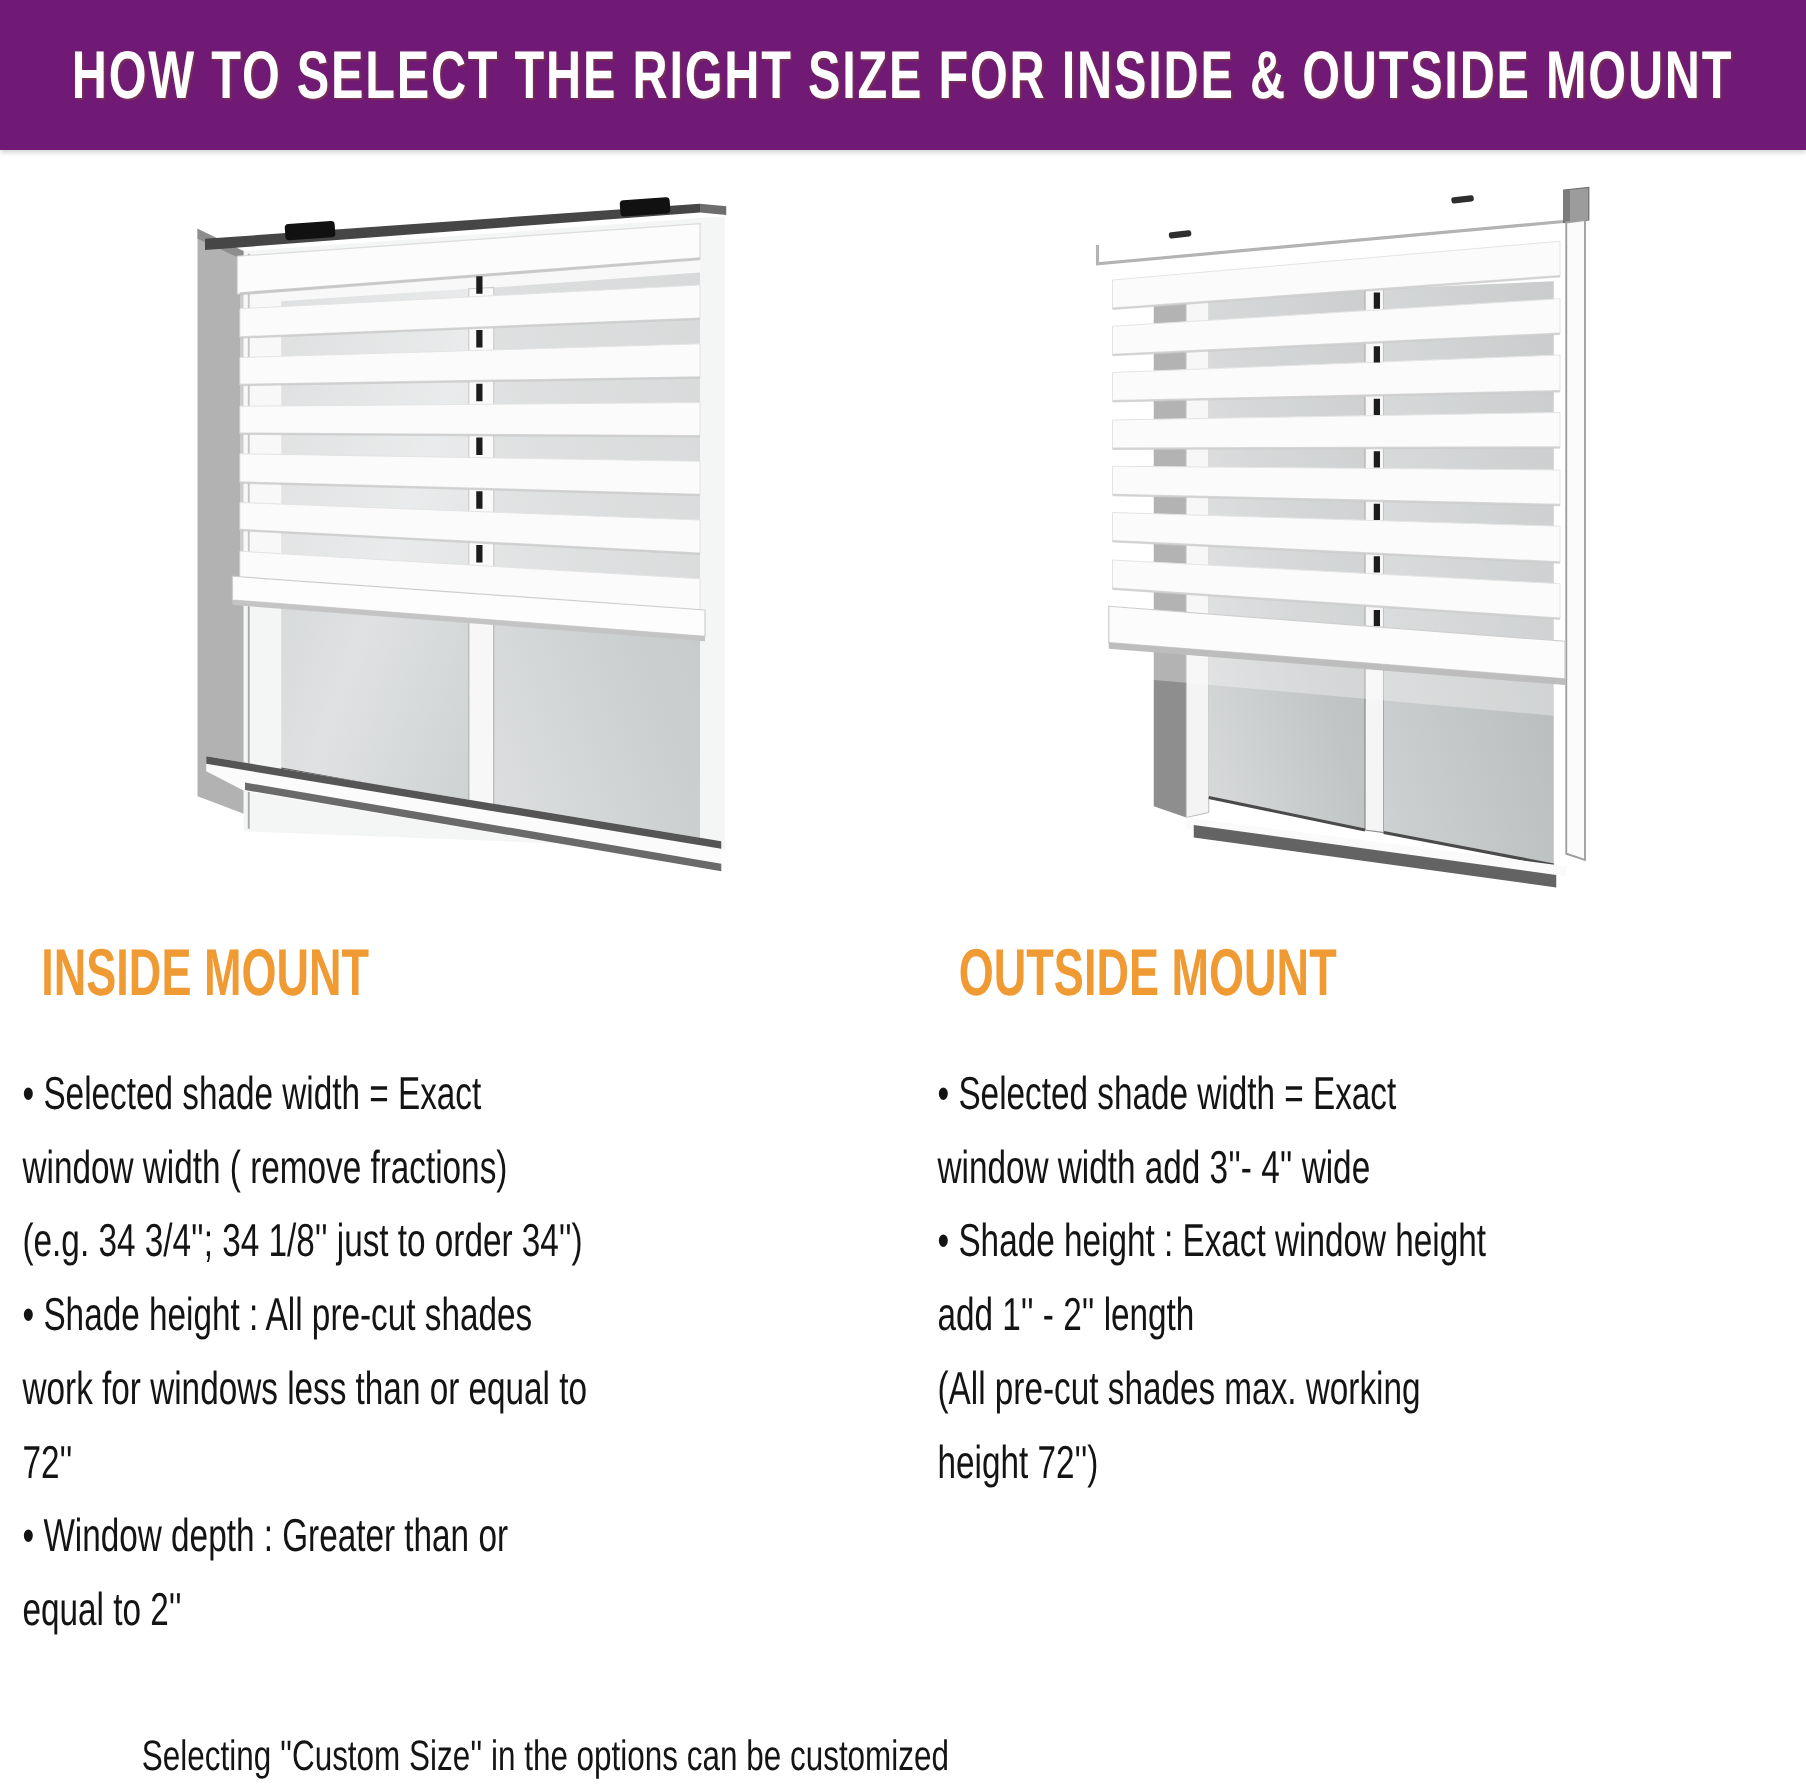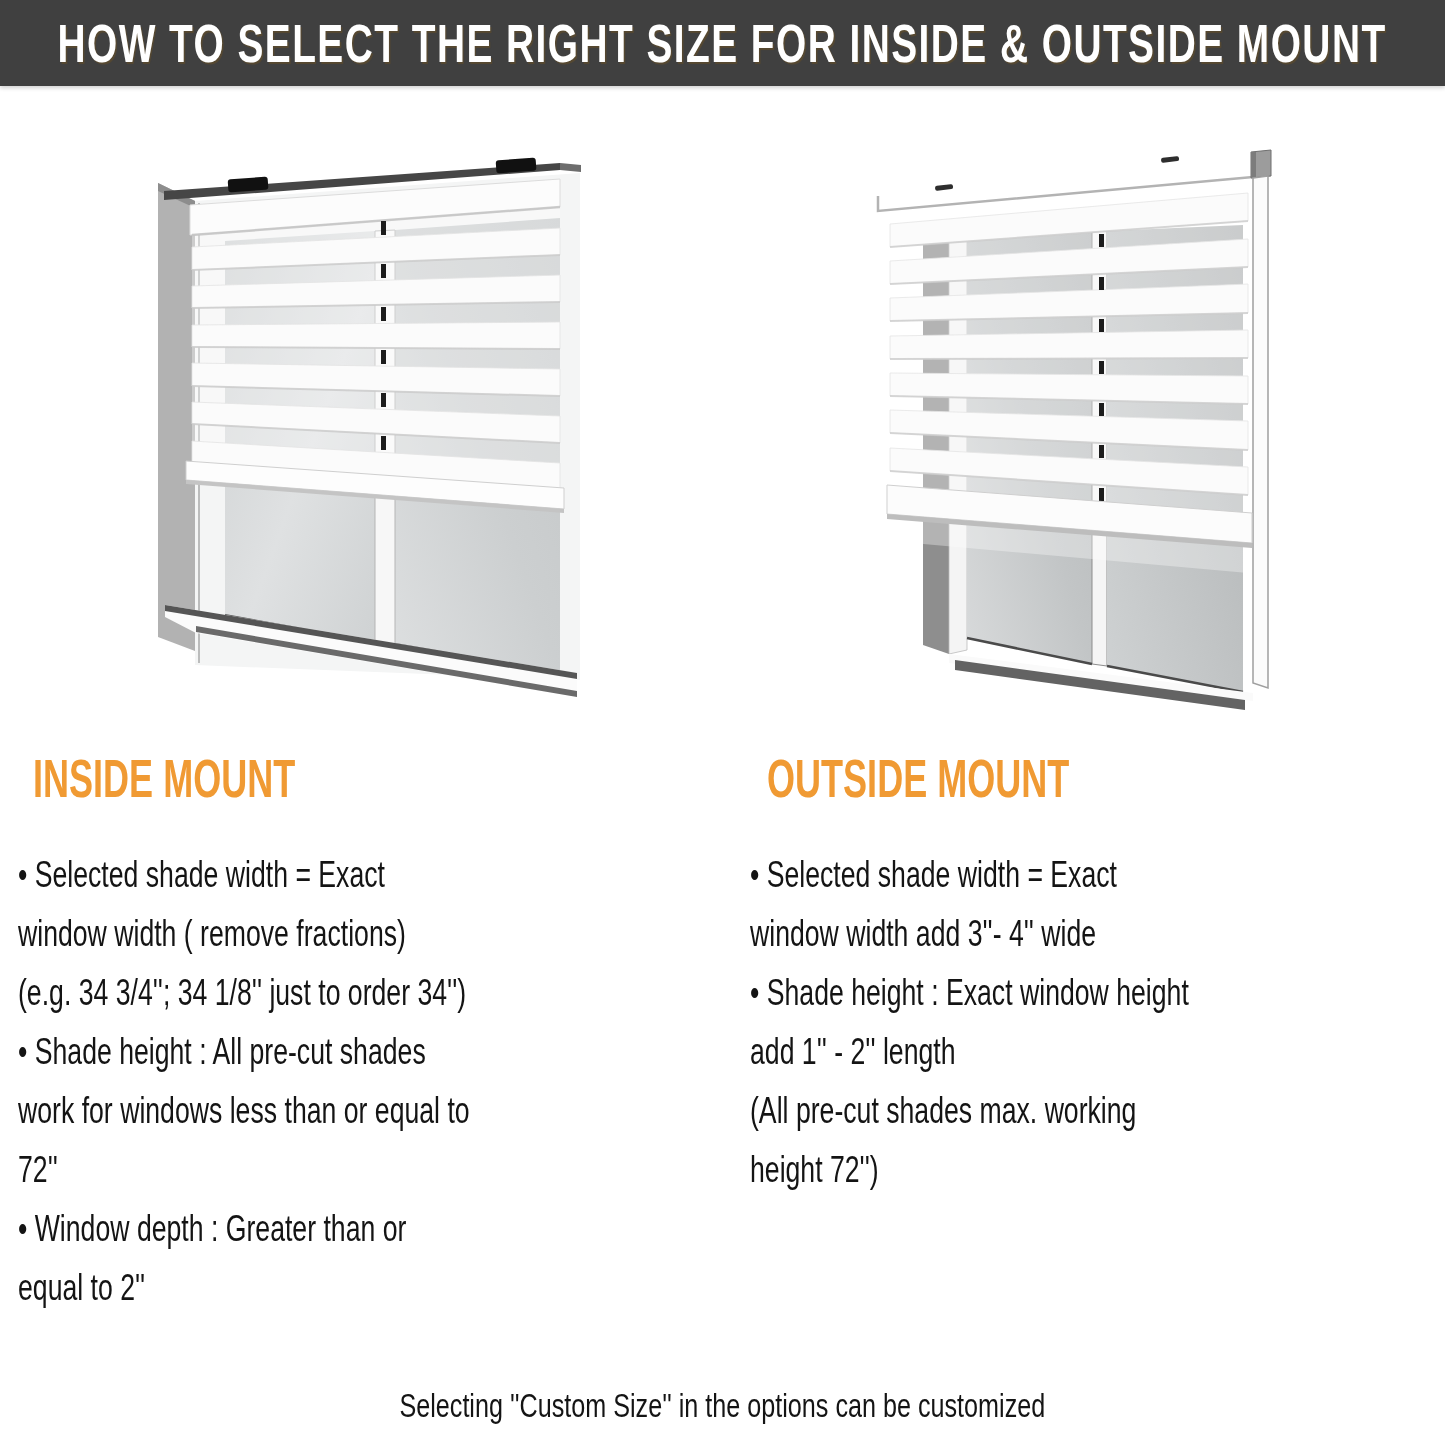--- a/index.html
+++ b/index.html
@@ -4,22 +4,22 @@
 <style>
   html,body{margin:0;padding:0;}
   body{
     width:1445px;height:1432px;
     background:#ffffff;
     font-family:"Liberation Sans", sans-serif;
     position:relative;
     overflow:hidden;
   }
   .banner{
-    position:absolute;top:0;left:0;width:1445px;height:86px;
-    background:#404040;
+    position:absolute;top:0;left:0;width:1445px;height:120px;
+    background:#701a75;
     display:flex;align-items:center;justify-content:center;
     box-shadow:0 2px 4px rgba(0,0,0,0.18);
   }
   .banner-text{
     font-size:54px;font-weight:bold;color:#ffffff;
     letter-spacing:2px;white-space:nowrap;
     transform:scaleX(0.72);
     text-shadow:2px 2px 1px rgba(130,90,20,0.35);
   }
   .illus{position:absolute;}
@@ -36,21 +36,21 @@
   .col{
     position:absolute;top:845px;
     font-size:37px;color:#141414;line-height:59px;
     white-space:nowrap;
     transform:scaleX(0.72);transform-origin:0 0;
   }
   #inside-col{left:18px;}
   #outside-col{left:750px;}
   .footer{
     position:absolute;top:1386px;left:0;width:1445px;
-    text-align:center;
+    text-align:left;
   }
   .footer-text{
     display:inline-block;font-size:34px;color:#141414;
     white-space:nowrap;transform:scaleX(0.74);
   }
 </style>
 </head>
 <body>
 
 <div class="banner">

